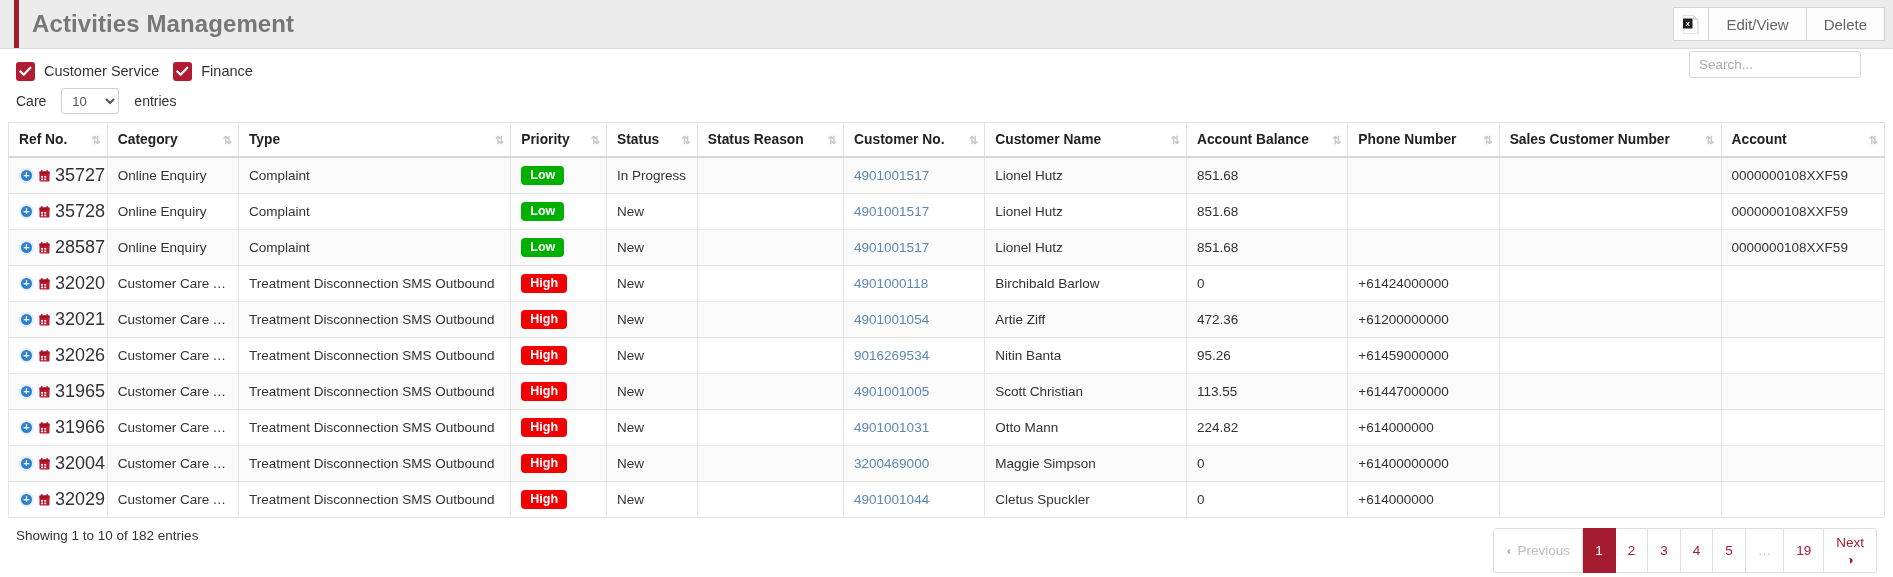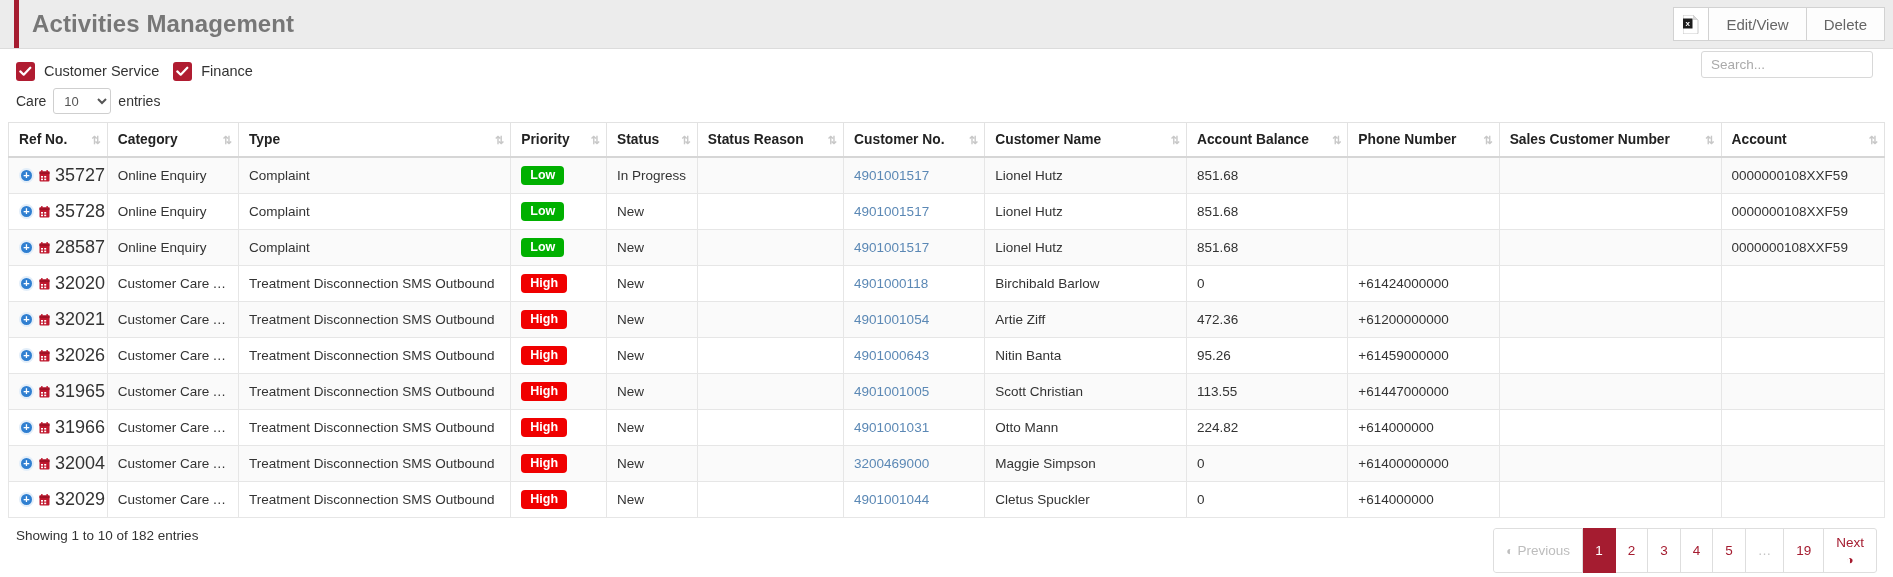--- a/index.html
+++ b/index.html
@@ -85,21 +85,21 @@
   }
   .chk svg { display:block; }
   .chk-label {
     margin-left: 9px;
     font-size: 14.5px;
     color: #333;
     white-space: nowrap;
   }
   .search-box {
     position: absolute;
-    right: 20px;
+    right: 32px;
     top: 2px;
     width: 172px;
     height: 27px;
     border: 1px solid #d8d8d8;
     border-radius: 3px;
     padding: 8px 9px;
     font-size: 13.5px;
     color: #a21caf;
     font-family: "Liberation Sans", sans-serif;
     background:#fff;
@@ -108,21 +108,21 @@
 
   
   .show-entries {
     padding: 5px 16px 8px 16px;
     display: flex;
     align-items: center;
     font-size: 14px;
     color: #333;
   }
   .show-entries select {
-    margin: 0 7px;
+    margin: 0 15px;
     height: 26px;
     width: 58px;
     font-size: 13px;
     border: 1px solid #cfcfcf;
     border-radius: 3px;
     background: #fff;
     color: #555;
     padding-left: 6px;
     font-family: "Liberation Sans", sans-serif;
   }
@@ -500,21 +500,21 @@
                   <rect x="5.2" y="8.6" width="2" height="1.6" fill="#ffffff"></rect>
                 </svg>
                 <span class="ref-num">32026</span>
               </span>
             </td>
             <td>Customer Care Activity</td>
             <td>Treatment Disconnection SMS Outbound</td>
             <td><span class="badge high">High</span></td>
             <td>New</td>
             <td></td>
-            <td><a class="cust-link">4901000643</a></td>
+            <td><a class="cust-link">9016269534</a></td>
             <td>Nitin Banta</td>
             <td>95.26</td>
             <td>+61459000000</td>
             <td></td>
             <td></td>
           </tr>
           <tr>
             <td class="ref-cell">
               <span class="ref-inner">
                 <span class="plus-ico">

